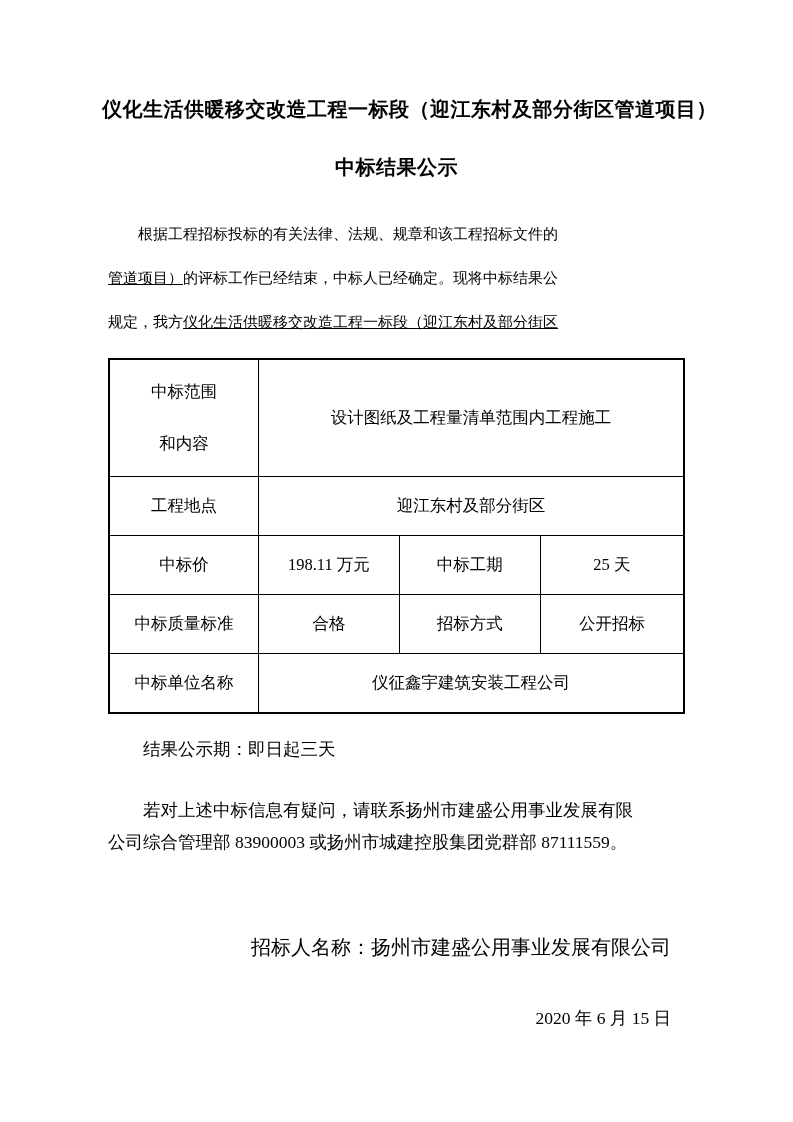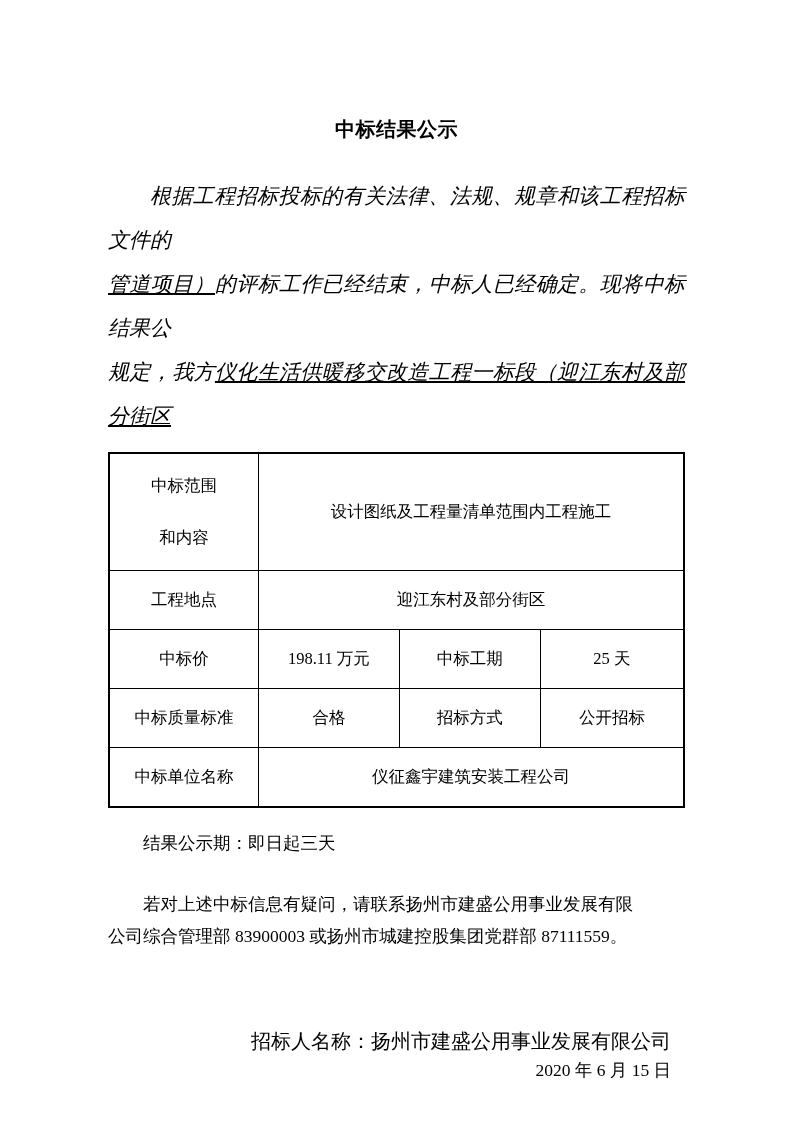--- a/index.html
+++ b/index.html
@@ -31,24 +31,23 @@
     display: block;
     white-space: nowrap;
     margin-left: -6px;
   }
   .doc-title .line2 {
     display: block;
     margin-top: 20px;
   }
   .body-text {
     margin-top: 26px;
-    font-size: 21px;
+    font-size: 15px;
     line-height: 44px;
     text-align: justify;
-    font-style: italic;
   }
   .indent {
     text-indent: 2em;
   }
   .u {
     text-decoration: underline;
   }
   table.result {
     margin-top: 14px;
     border-collapse: collapse;
@@ -83,31 +82,33 @@
     text-align: justify;
   }
   .signature {
     margin-top: 72px;
     font-size: 20px;
     text-align: right;
     padding-right: 14px;
     line-height: 34px;
   }
   .date {
+    margin-top: 42px;
     font-size: 17.5px;
     text-align: right;
     padding-right: 14px;
   }
 </style>
 </head>
 <body>
 
 <div class="page">
 
   <div class="doc-title">
+    <span class="line1">仪化生活供暖移交改造工程一标段（迎江东村及部分街区管道项目）</span>
     <span class="line2">中标结果公示</span>
   </div>
 
   <div class="body-text">
     <div class="indent"><span>根据工程招标投标的有关法律、法规、规章和该工程招标文件的</span></div>
     <div><span class="u">管道项目）</span><span>的评标工作已经结束，中标人已经确定。现将中标结果公</span></div>
     <div><span>规定，我方</span><span class="u">仪化生活供暖移交改造工程一标段（迎江东村及部分街区</span></div>
   </div>
 
   <table class="result">

